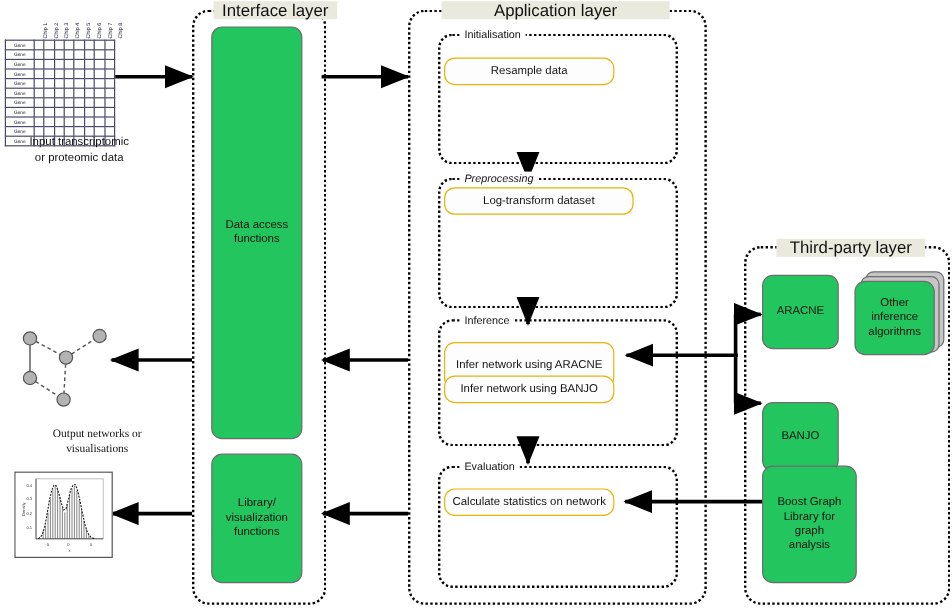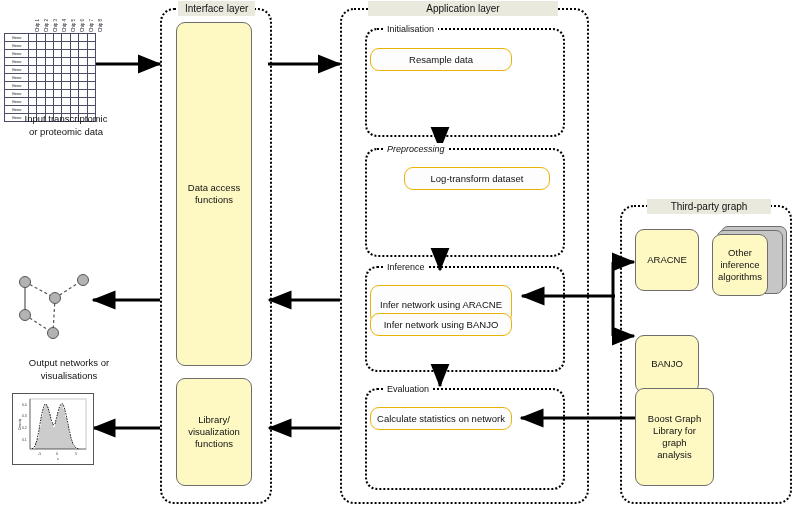--- a/index.html
+++ b/index.html
@@ -3,30 +3,30 @@
 <meta charset="utf-8">
 <style>
   html,body{margin:0;padding:0;background:#ffffff;}
   body{width:793px;height:508px;position:relative;
        font-family:"Liberation Sans","DejaVu Sans",sans-serif;
        color:#1a1a1a;overflow:hidden;}
   .abs{position:absolute;}
 
   
   .layer{position:absolute;border:2px dotted #000;border-radius:14px;background:transparent;}
-  .layer-label{position:absolute;background:#e9e9dd;color:#111;font-size:10px;
+  .layer-label{position:absolute;background:#e9e9dd;color:#111;font-size:14px;
                line-height:13px;padding:1px 7px;white-space:nowrap;text-align:center;}
 
   
   .subsec{position:absolute;border:2px dotted #000;border-radius:12px;}
   .subsec-label{position:absolute;background:#ffffff;color:#111;font-size:9px;
                 line-height:12px;padding:0 4px;white-space:nowrap;}
 
   
-  .greybox{position:absolute;background:#fef9c3;border:1px solid #6d6d6d;border-radius:9px;
+  .greybox{position:absolute;background:#22c55e;border:1px solid #6d6d6d;border-radius:9px;
            display:flex;align-items:center;justify-content:center;text-align:center;
            font-size:9.5px;line-height:12px;color:#111;box-sizing:border-box;}
   .whitebox{position:absolute;background:#fdfdfd;border:1px solid #eab308;border-radius:9px;
             display:flex;align-items:center;justify-content:center;text-align:center;
             font-size:9.5px;line-height:12px;color:#111;box-sizing:border-box;}
 
   
   .stack-back{position:absolute;background:#c6c6c6;border:1px solid #6d6d6d;border-radius:7px;}
 
   
@@ -227,21 +227,21 @@
     <line x1="47" y1="33" x2="75" y2="15" stroke="#555" stroke-width="1.2" stroke-dasharray="3,2.5"></line>
     <line x1="17" y1="50" x2="45" y2="68" stroke="#555" stroke-width="1.2" stroke-dasharray="3,2.5"></line>
     <line x1="47" y1="33" x2="45" y2="68" stroke="#555" stroke-width="1.2" stroke-dasharray="3,2.5"></line>
     <circle cx="17" cy="17" r="5.5" fill="#b3b3b3" stroke="#555" stroke-width="1"></circle>
     <circle cx="75" cy="15" r="5.5" fill="#b3b3b3" stroke="#555" stroke-width="1"></circle>
     <circle cx="47" cy="33" r="5.5" fill="#b3b3b3" stroke="#555" stroke-width="1"></circle>
     <circle cx="17" cy="50" r="5.5" fill="#b3b3b3" stroke="#555" stroke-width="1"></circle>
     <circle cx="45" cy="68" r="5.5" fill="#b3b3b3" stroke="#555" stroke-width="1"></circle>
   </svg>
 </div>
-<div class="caption" style="left:0px;top:356px;width:106px;">
+<div class="caption" style="left:12px;top:356px;width:106px;font-family:Liberation Serif, serif;">
   <div>Output networks or</div>
   <div>visualisations</div>
 </div>
 
 <div class="abs" style="left:12px;top:393px;width:80px;height:70px;border:1px solid #555;background:#fff;">
   <svg width="78" height="68" viewBox="0 0 78 68">
     <rect x="0" y="0" width="78" height="68" fill="#fff"></rect>
     <rect x="17" y="5" width="56" height="50" fill="#fff" stroke="#bbb" stroke-width="0.8"></rect>
     <g stroke="#333" stroke-width="0.6" fill="none">
       <line x1="17" y1="5" x2="17" y2="55"></line>
@@ -302,49 +302,49 @@
 <div class="layer-label" style="left:368px;top:1px;width:176px;">Application layer</div>
 
 <div class="subsec" style="left:365px;top:28px;width:196px;height:105px;"></div>
 <div class="subsec-label" style="left:383px;top:23px;">Initialisation</div>
 <div class="whitebox" style="left:370px;top:48px;width:142px;height:23px;">
   <span>Resample data</span>
 </div>
 
 <div class="subsec" style="left:365px;top:148px;width:196px;height:105px;"></div>
 <div class="subsec-label" style="left:383px;top:143px;font-style:italic;">Preprocessing</div>
-<div class="whitebox" style="left:370px;top:167px;width:146px;height:23px;margin-left:34px;">
+<div class="whitebox" style="left:370px;top:156px;width:158px;height:23px;">
   <span>Log-transform dataset</span>
 </div>
 
 <div class="subsec" style="left:365px;top:266px;width:196px;height:102px;"></div>
 <div class="subsec-label" style="left:383px;top:261px;">Inference</div>
 <div class="whitebox" style="left:370px;top:285px;width:142px;height:39px;">
   <span>Infer network using ARACNE</span>
 </div>
 <div class="whitebox" style="left:370px;top:313px;width:142px;height:23px;">
   <span>Infer network using BANJO</span>
 </div>
 
 <div class="subsec" style="left:365px;top:388px;width:196px;height:98px;"></div>
 <div class="subsec-label" style="left:383px;top:383px;">Evaluation</div>
 <div class="whitebox" style="left:370px;top:407px;width:142px;height:23px;text-align:right;">
   <span>Calculate statistics on network</span>
 </div>
 
 <div class="layer" style="left:620px;top:205px;width:168px;height:295px;"></div>
-<div class="layer-label" style="left:647px;top:199px;width:110px;">Third-party graph</div>
+<div class="layer-label" style="left:647px;top:199px;width:110px;">Third-party layer</div>
 
 <div class="greybox" style="left:635px;top:229px;width:64px;height:62px;">
   <span>ARACNE</span>
 </div>
 
 <div class="stack-back" style="left:721px;top:226px;width:64px;height:62px;"></div>
 <div class="stack-back" style="left:717px;top:230px;width:64px;height:62px;"></div>
-<div class="greybox" style="left:712px;top:234px;width:56px;height:62px;flex-direction:column;">
+<div class="greybox" style="left:712px;top:234px;width:67px;height:62px;flex-direction:column;">
   <span>Other</span>
   <span>inference</span>
   <span>algorithms</span>
 </div>
 
 <div class="greybox" style="left:635px;top:307px;width:64px;height:58px;margin-top:28px;">
   <span>BANJO</span>
 </div>
 
 <div class="greybox" style="left:635px;top:388px;width:79px;height:98px;flex-direction:column;">

